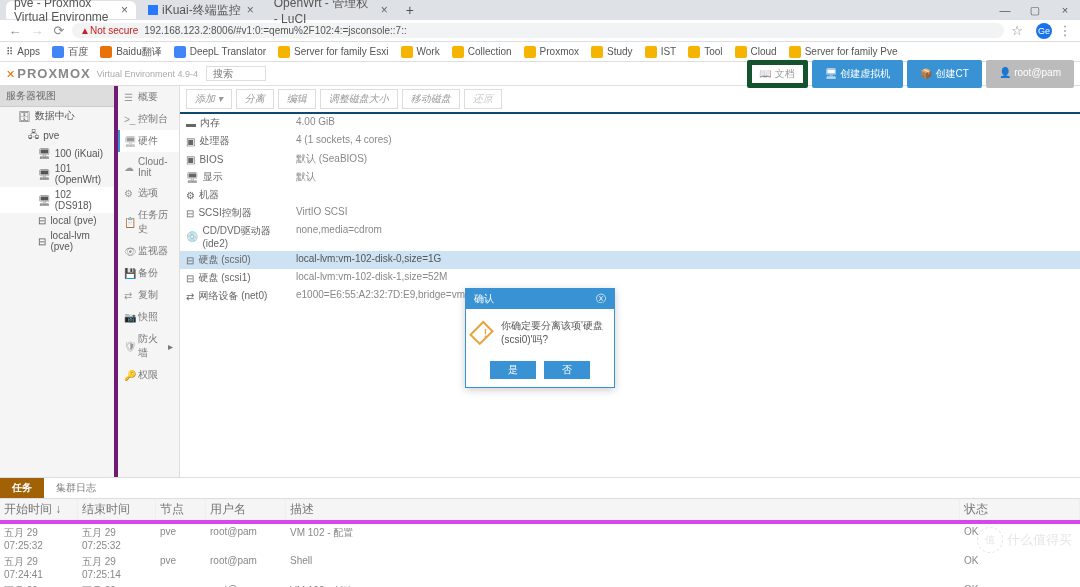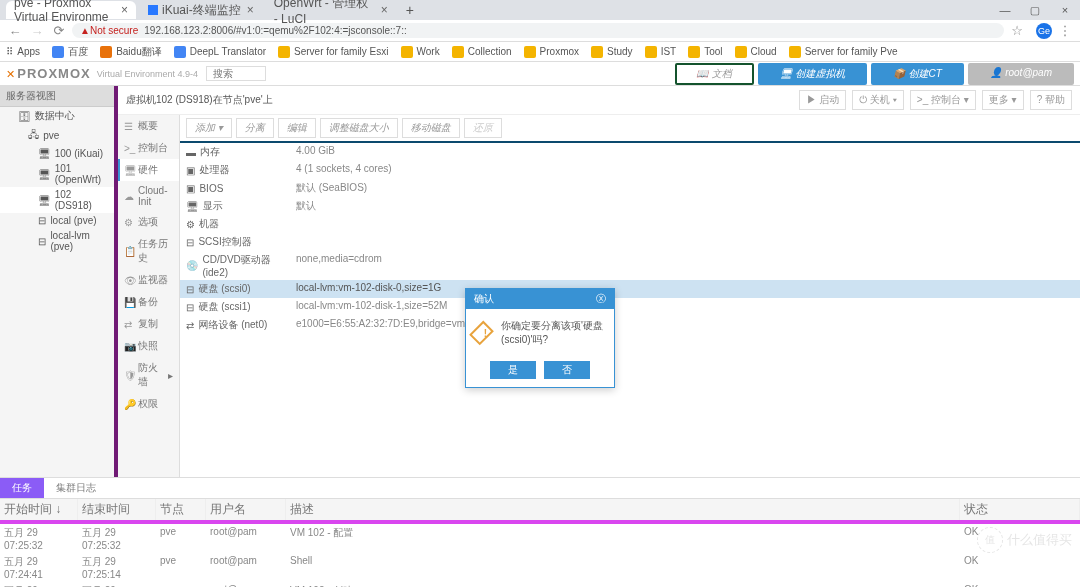--- a/index.html
+++ b/index.html
@@ -27,21 +27,21 @@
 .bm-icon.blue { background: #4285f4; }
 .bm-icon.orange { background: #e8710a; }
 
 
 .px-header { height: 24px; background: #fff; border-bottom: 1px solid #ddd; display: flex; align-items: center; padding: 0 6px; }
 .px-logo { font-size: 13px; font-weight: bold; color: #888; letter-spacing: 1px; }
 .px-logo-icon { color: #e57000; margin-right: 2px; }
 .px-version { font-size: 9px; color: #aaa; margin-left: 6px; }
 .px-search { margin-left: 8px; padding: 1px 6px; border: 1px solid #ddd; font-size: 10px; color: #ccc; width: 60px; }
 .px-header-right { margin-left: auto; display: flex; gap: 4px; }
-.px-hbtn { padding: 2px 20px; border: 2px solid #14532d; border-radius: 2px; font-size: 10px; color: #999; cursor: pointer; font-style: italic; }
+.px-hbtn { padding: 2px 8px; border: 5px solid #14532d; border-radius: 2px; font-size: 10px; color: #999; cursor: pointer; }
 .px-hbtn.blue { background: #3892d4; color: #fff; border-color: #3892d4; }
 .px-hbtn.user { background: #bbb; color: #fff; border-color: #bbb; }
 
 
 .layout { display: flex; height: calc(100% - 86px - 110px); }
 .tree-panel { width: 118px; background: #f5f5f5; border-right: 4px solid #701a75; }
 .tree-header { background: #ddd; padding: 3px 6px; font-size: 10px; color: #666; border-bottom: 1px solid #ccc; }
 .tree-item { padding: 2px 6px 2px 18px; font-size: 10px; color: #555; cursor: pointer; display: flex; align-items: center; gap: 4px; }
 .tree-item.l2 { padding-left: 28px; }
 .tree-item.l3 { padding-left: 38px; }
@@ -76,21 +76,21 @@
 .dlg-body { padding: 10px 8px; display: flex; align-items: center; gap: 12px; font-size: 10px; }
 .dlg-warn { width: 20px; height: 20px; border: 2px solid #e8a33d; transform: rotate(45deg); position: relative; }
 .dlg-warn::after { content: "!"; position: absolute; transform: rotate(-45deg); left: 7px; top: 0; color: #e8a33d; font-weight: bold; }
 .dlg-btns { padding: 4px 8px 8px; display: flex; justify-content: center; gap: 8px; }
 .dlg-btn { background: #3892d4; color: #fff; border: none; padding: 2px 18px; font-size: 10px; cursor: pointer; }
 
 
 .log-panel { position: absolute; bottom: 0; left: 0; right: 0; height: 110px; background: #fff; border-top: 1px solid #ddd; }
 .log-tabs { display: flex; border-bottom: 1px solid #ddd; }
 .log-tab { padding: 3px 12px; font-size: 10px; cursor: pointer; color: #777; }
-.log-tab.active { background: #8b5cf6; color: #fff; }
+.log-tab.active { background: #a16207; color: #fff; font-weight: bold; }
 .log-header { display: flex; background: #f5f5f5; border-bottom: 4px solid #d946ef; font-size: 12px; color: #777; }
 .log-col { padding: 2px 4px; border-right: 1px solid #eee; }
 .lc1 { width: 78px; } .lc2 { width: 78px; } .lc3 { width: 50px; } .lc4 { width: 80px; } .lc5 { flex: 1; } .lc6 { width: 120px; }
 .log-row { display: flex; font-size: 10px; color: #888; }
 .log-row .log-col { border-right: none; }
 
 
 .watermark { position: absolute; right: 8px; bottom: 34px; opacity: 0.25; font-size: 13px; color: #999; display: flex; align-items: center; gap: 4px; }
 .wm-circle { width: 26px; height: 26px; border: 1px dashed #999; border-radius: 50%; display: flex; align-items: center; justify-content: center; font-size: 10px; }
 </style>
@@ -203,30 +203,20 @@
     <div class="tree-item">🗄 <span>数据中心</span></div>
     <div class="tree-item l2">🖧 <span>pve</span></div>
     <div class="tree-item l3">🖥 <span>100 (iKuai)</span></div>
     <div class="tree-item l3">🖥 <span>101 (OpenWrt)</span></div>
     <div class="tree-item l3 selected">🖥 <span>102 (DS918)</span></div>
     <div class="tree-item l3">⊟ <span>local (pve)</span></div>
     <div class="tree-item l3">⊟ <span>local-lvm (pve)</span></div>
   </div>
 
   <div class="content">
-    <div class="content-header">
-      <span>虚拟机102 (DS918)在节点'pve'上</span>
-      <div class="content-header-right">
-        <span class="ch-btn">▶ <span>启动</span></span>
-        <span class="ch-btn">⏻ <span>关机</span> ▾</span>
-        <span class="ch-btn">&gt;_ <span>控制台</span> ▾</span>
-        <span class="ch-btn"><span>更多</span> ▾</span>
-        <span class="ch-btn">? <span>帮助</span></span>
-      </div>
-    </div>
 
     <div class="content-body">
       <div class="sidebar">
         <div class="sb-item">
             <span class="sb-icon">☰</span>
             <span>概要</span>
           </div>
         <div class="sb-item">
             <span class="sb-icon">&gt;_</span>
             <span>控制台</span>
@@ -293,20 +283,21 @@
           </div>
         <div class="hw-row">
             <span class="hw-key">🖥 <span>显示</span></span>
             <span class="hw-val">默认</span>
           </div>
         <div class="hw-row">
             <span class="hw-key">⚙ <span>机器</span></span>
           </div>
         <div class="hw-row">
             <span class="hw-key">⊟ <span>SCSI控制器</span></span>
+            <span class="hw-val">VirtIO SCSI</span>
           </div>
         <div class="hw-row">
             <span class="hw-key">💿 <span>CD/DVD驱动器 (ide2)</span></span>
             <span class="hw-val">none,media=cdrom</span>
           </div>
         <div class="hw-row selected">
             <span class="hw-key">⊟ <span>硬盘 (scsi0)</span></span>
             <span class="hw-val">local-lvm:vm-102-disk-0,size=1G</span>
           </div>
         <div class="hw-row">

